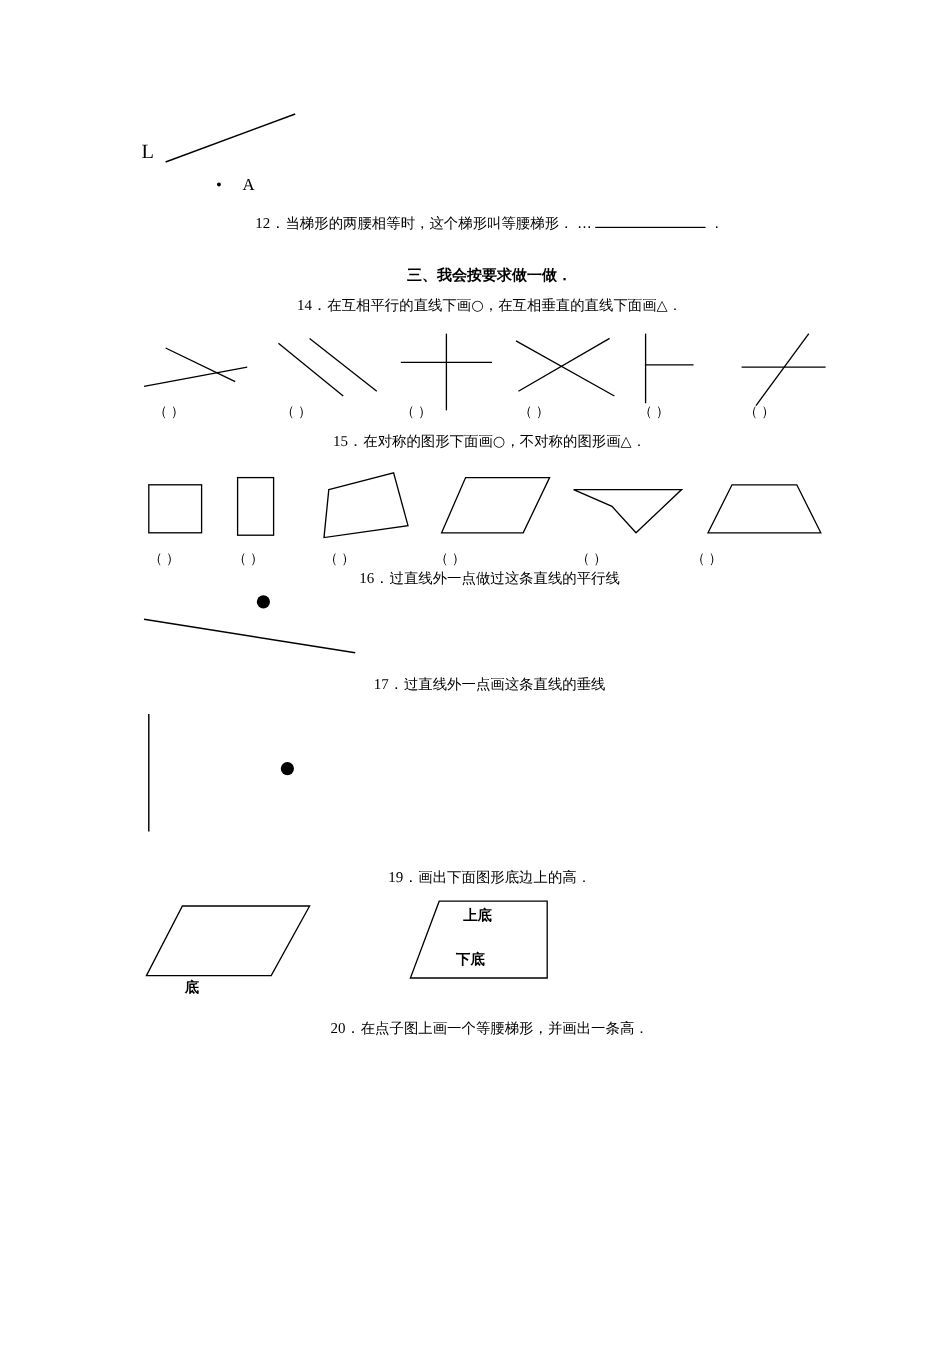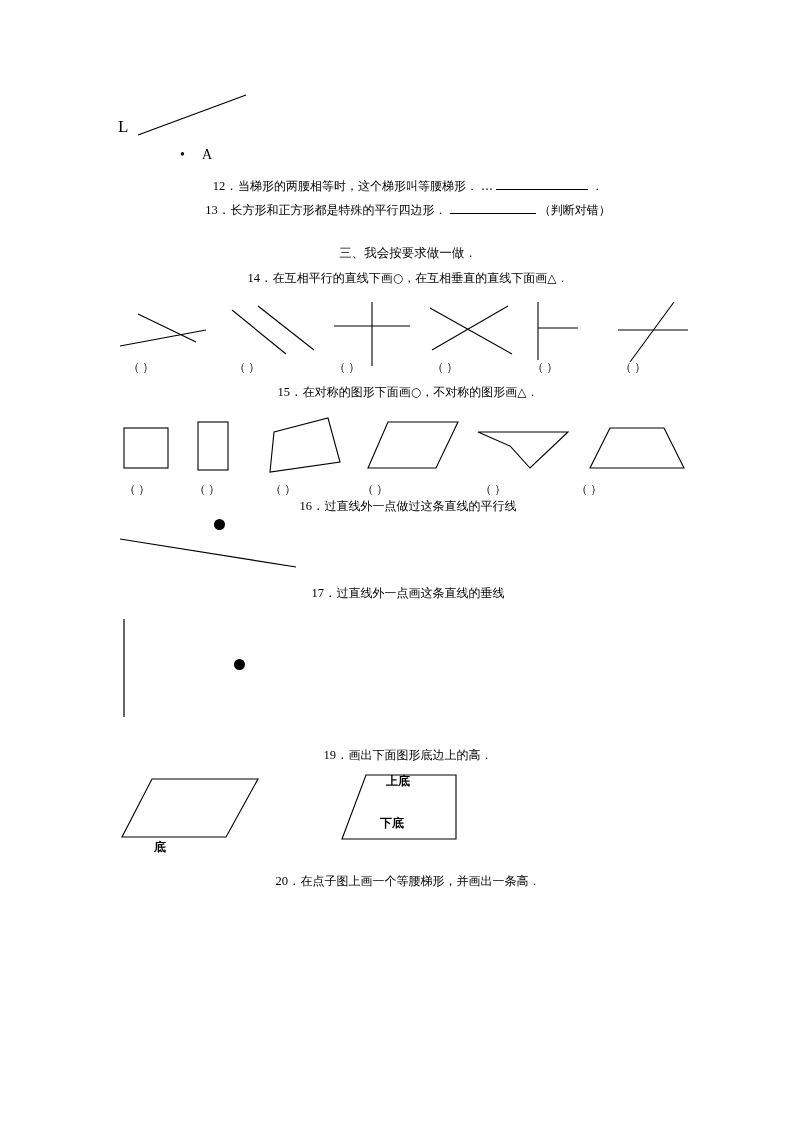--- a/index.html
+++ b/index.html
@@ -37,21 +37,21 @@
   .q-text { font-family: "DejaVu Sans", sans-serif; font-size: 12px; }
   .blank-u {
     display: inline-block;
     border-bottom: 1px solid #000;
     height: 11px;
     vertical-align: baseline;
   }
   .section-head {
     font-family: "DejaVu Sans", sans-serif;
     font-size: 12.5px;
-    font-weight: normal;
+    font-weight: bold;
     margin: 18px 0 8px 0;
   }
   .row-shapes { position: relative; }
   .paren-row {
     position: relative;
     height: 16px;
     font-size: 11.5px;
     font-family: "Liberation Serif", serif;
   }
   .paren {
@@ -92,26 +92,20 @@
   <div class="content" style="top:178px;text-align:center;">
 
     <div class="q-line">
       <span class="q-num">12．</span>
       <span class="q-text">当梯形的两腰相等时，这个梯形叫等腰梯形．</span>
       <span class="q-text">…</span>
       <span class="blank-u" style="width:92px;"></span>
       <span class="q-text">．</span>
     </div>
 
-    <div class="q-line">
-      <span class="q-num">13．</span>
-      <span class="q-text">长方形和正方形都是特殊的平行四边形．</span>
-      <span class="blank-u" style="width:86px;"></span>
-      <span class="q-text">（判断对错）</span>
-    </div>
 
     <div class="section-head" style="margin-top:26px;">三、我会按要求做一做．</div>
 
     <div class="q-line">
       <span class="q-num">14．</span>
       <span class="q-text">在互相平行的直线下画○，在互相垂直的直线下面画△．</span>
     </div>
 
     <div class="row-shapes" style="height:82px; margin-top:4px;">
       <div class="abs" style="left:0px; top:14px;">
@@ -245,21 +239,21 @@
           <polygon points="32,4 138,4 106,62 2,62" fill="none" stroke="#000" stroke-width="1.1"></polygon>
         </svg>
       </div>
       <div class="abs label-cn" style="left:36px; top:68px;">底</div>
 
       <div class="abs" style="left:222px; top:0px;">
         <svg width="130" height="80" viewBox="0 0 130 80">
           <polygon points="26,4 116,4 116,68 2,68" fill="none" stroke="#000" stroke-width="1.1"></polygon>
         </svg>
       </div>
-      <div class="abs label-cn" style="left:268px; top:2px;">上底</div>
+      <div class="abs label-cn" style="left:268px; top:8px;">上底</div>
       <div class="abs label-cn" style="left:262px; top:44px;">下底</div>
     </div>
 
     <div class="q-line" style="margin-top:6px;">
       <span class="q-num">20．</span>
       <span class="q-text">在点子图上画一个等腰梯形，并画出一条高．</span>
     </div>
 
   </div>
 </div>

